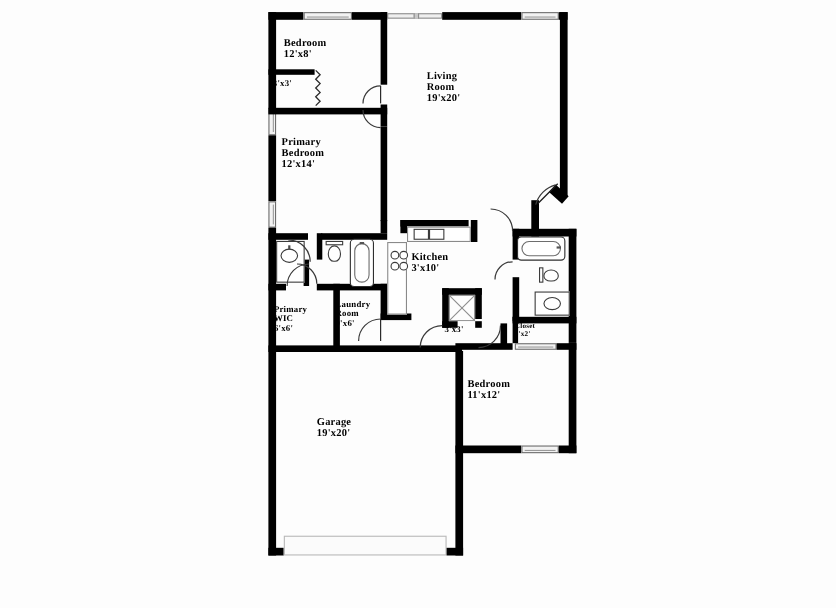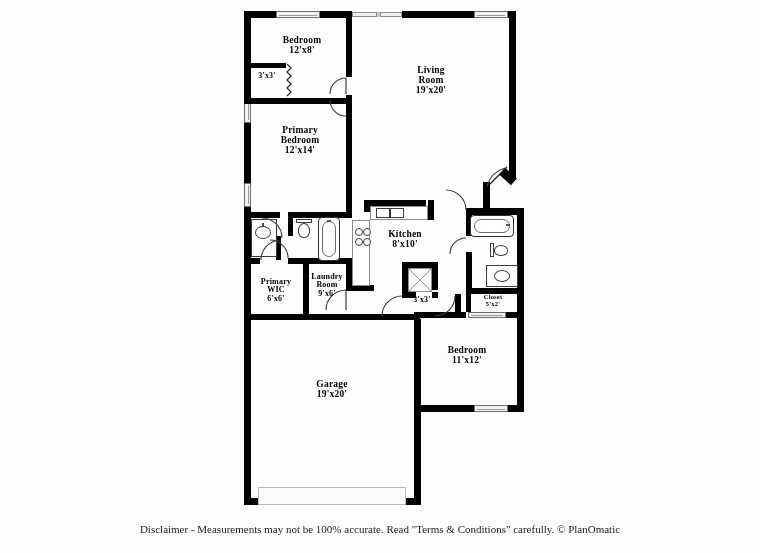--- a/index.html
+++ b/index.html
@@ -15,21 +15,21 @@
   .winv{position:absolute;background:#f2f2f2;border:1px solid #6e6e6e;box-sizing:border-box;}
   .winv::after{content:"";position:absolute;top:2px;bottom:2px;left:50%;width:1px;background:#9a9a9a;}
   .garagedoor{position:absolute;background:#fbfbfb;border:1px solid #b9b9b9;box-sizing:border-box;}
   .sliding{position:absolute;background:#efefef;border:1px solid #8c8c8c;box-sizing:border-box;}
   .sliding::after{content:"";position:absolute;left:48%;top:-1px;bottom:-1px;width:3px;background:#c8c8c8;border-left:1px solid #8c8c8c;border-right:1px solid #8c8c8c;}
 
   
   #swings{position:absolute;left:0;top:0;width:760px;height:553px;pointer-events:none;}
 
   
-  .rlabel{position:absolute;text-align:center;color:#000;font-weight:bold;
+  .rlabel{position:absolute;text-align:left;color:#000;font-weight:bold;
           line-height:1.05;letter-spacing:.2px;white-space:pre-line;
           font-family:"Liberation Serif", serif;}
   .md{font-size:9.5px;}
   .sm{font-size:8px;}
   .xs{font-size:6.5px;}
 
   
   .fx{position:absolute;box-sizing:border-box;border:1px solid #3b3b3b;background:#ffffff;}
   .fx-round{border-radius:50%;}
   .tub{position:absolute;box-sizing:border-box;border:1.2px solid #2e2e2e;background:#fff;border-radius:4px;}
@@ -217,28 +217,27 @@
 
   <div class="rlabel sm" style="left:249px;top:278px;width:54px;">Primary
 WIC
 6'x6'</div>
 
   <div class="rlabel sm" style="left:305px;top:273px;width:44px;">Laundry
 Room
 9'x6'</div>
 
   <div class="rlabel md" style="left:374px;top:230px;width:62px;">Kitchen
-8'x10'</div>
+3'x10'</div>
 
   <div class="rlabel sm" style="left:404px;top:296px;width:36px;">3'x3'</div>
 
   <div class="rlabel xs" style="left:468px;top:294px;width:50px;">Closet
 5'x2'</div>
 
   <div class="rlabel md" style="left:425px;top:346px;width:84px;">Bedroom
 11'x12'</div>
 
   <div class="rlabel md" style="left:288px;top:380px;width:88px;">Garage
 19'x20'</div>
 
-  <div id="disclaimer">Disclaimer - Measurements may not be 100% accurate. Read "Terms &amp; Conditions" carefully. © PlanOmatic</div>
 
 </div>
 
 </body></html>

